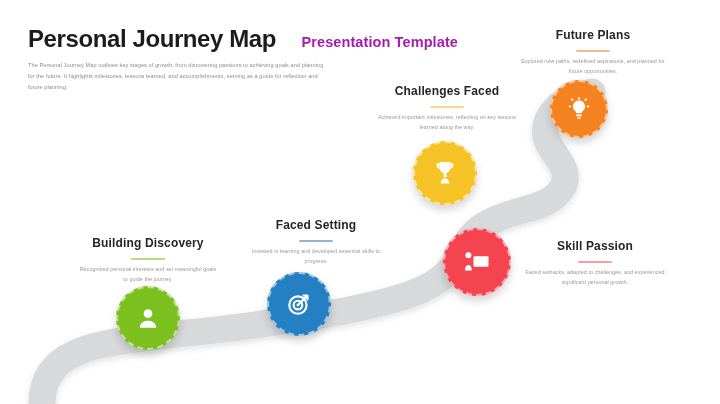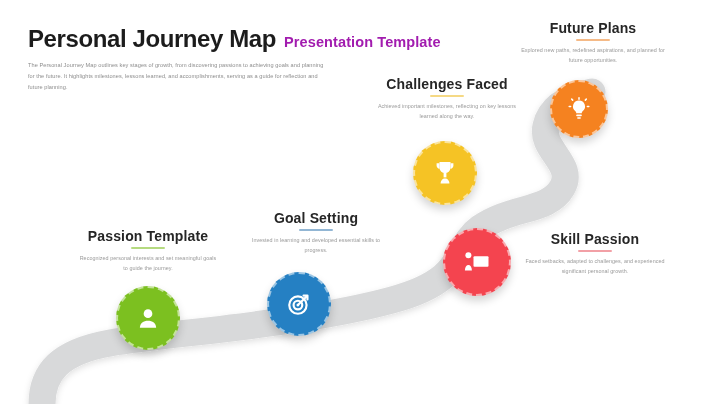--- a/index.html
+++ b/index.html
@@ -23,20 +23,21 @@
     position: absolute;
     left: 28px;
     top: 26px;
     width: 430px;
   }
   .title-row {
     display: flex;
     align-items: baseline;
     gap: 8px;
     white-space: nowrap;
+    justify-content: space-between;
   }
   .title-main {
     font-size: 24px;
     font-weight: bold;
     color: #1c1c1c;
     letter-spacing: -0.4px;
     line-height: 1.05;
   }
   .title-sub {
     font-size: 14.5px;
@@ -76,22 +77,22 @@
     border: 2.5px dashed rgba(255,255,255,0.55);
     box-shadow: 0 5px 9px rgba(0,0,0,0.17);
   }
   .bubble svg { display: block; }
 
   .caption {
     position: absolute;
     text-align: center;
   }
   .caption h3 {
-    margin: 0;
-    font-size: 14px;
+    margin: 8px;
+    font-size: 12px;
     font-weight: bold;
     color: #262626;
     letter-spacing: 0.15px;
   }
   .rule {
     width: 34px;
     height: 2px;
     margin: 3px auto 4px auto;
     border-radius: 1px;
     opacity: 0.85;
@@ -128,37 +129,37 @@
 
   <div class="header">
     <div class="title-row">
       <span class="title-main">Personal Journey Map</span>
       <span class="title-sub">Presentation Template</span>
     </div>
     <p class="intro">The Personal Journey Map outlines key stages of growth, from discovering passions to achieving goals and planning for the future. It highlights milestones, lessons learned, and accomplishments, serving as a guide for reflection and future planning.</p>
   </div>
 
   <div class="caption" style="left:78px; top:228px; width:140px;">
-    <h3>Passion Template</h3>
+    <h3>Building Discovery</h3>
     <div class="rule" style="background:#a8d46a;"></div>
     <p>Recognized personal interests and set meaningful goals to guide the journey.</p>
   </div>
   <div class="node" style="left:116px; top:286px;">
     <div class="bubble" style="width:64px; height:64px; background:#7cc020;">
       <span>
         <svg width="26" height="26" viewBox="0 0 24 24" fill="#ffffff">
           <circle cx="12" cy="8" r="4"></circle>
           <path d="M4.5 21c0-4.2 3.4-6.5 7.5-6.5s7.5 2.3 7.5 6.5z"></path>
         </svg>
       </span>
     </div>
   </div>
 
   <div class="caption" style="left:250px; top:210px; width:132px;">
-    <h3>Goal Setting</h3>
+    <h3>Faced Setting</h3>
     <div class="rule" style="background:#7fa9cd;"></div>
     <p>Invested in learning and developed essential skills to progress.</p>
   </div>
   <div class="node" style="left:267px; top:272px;">
     <div class="bubble" style="width:64px; height:64px; background:#2580c3;">
       <span>
         <svg width="26" height="26" viewBox="0 0 24 24" fill="none" stroke="#ffffff" stroke-width="2">
           <circle cx="11" cy="13" r="8"></circle>
           <circle cx="11" cy="13" r="4"></circle>
           <circle cx="11" cy="13" r="1.3" fill="#ffffff" stroke="none"></circle>

